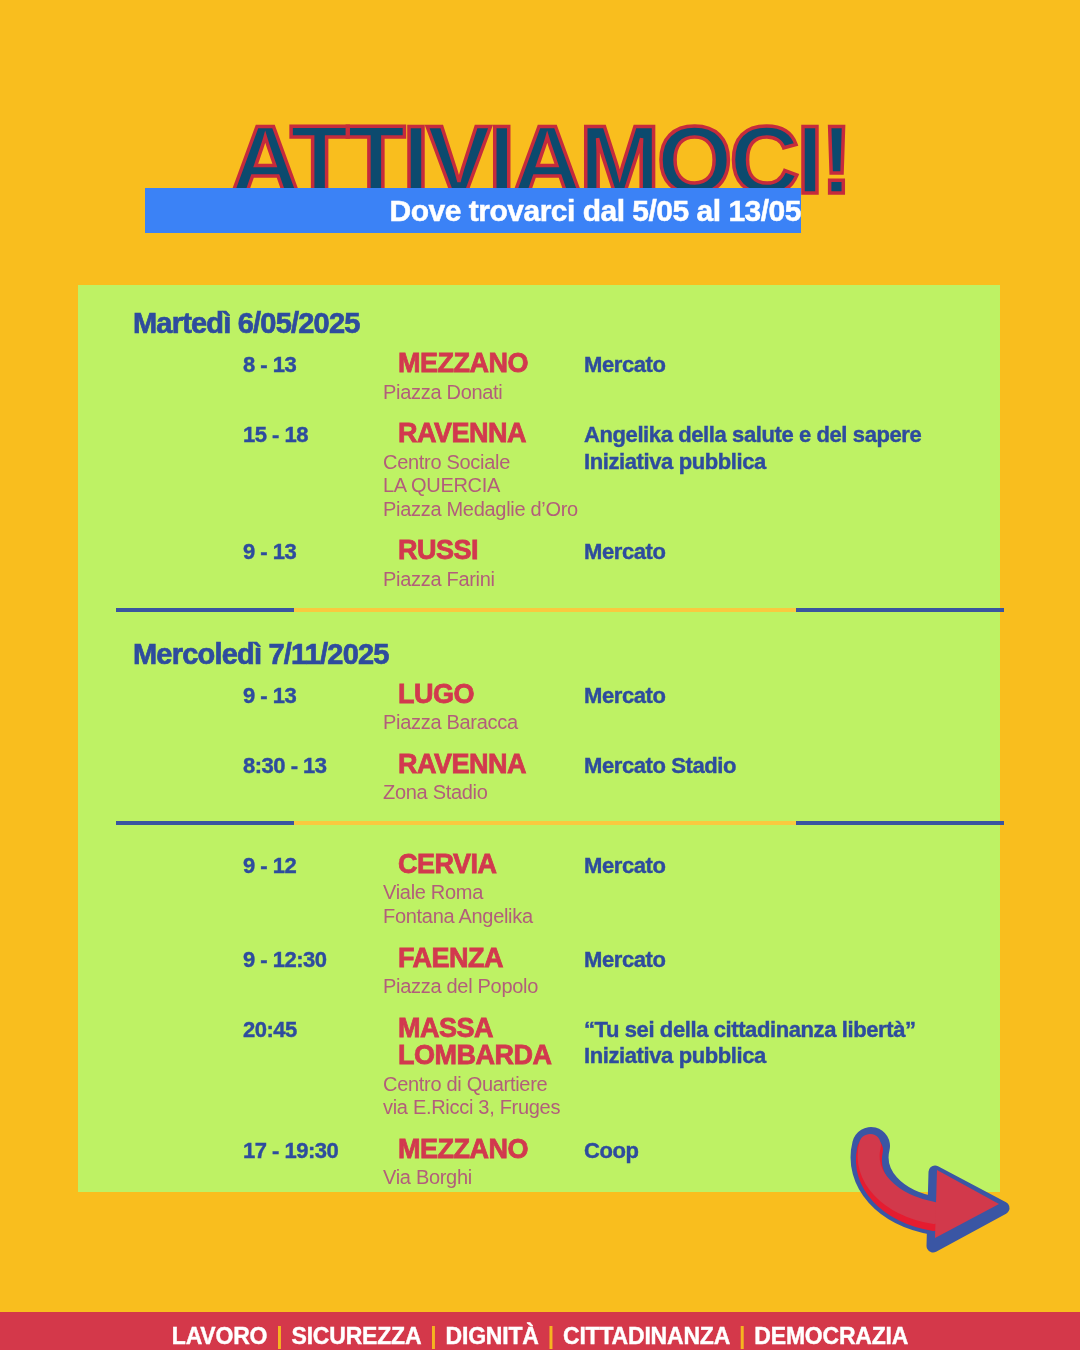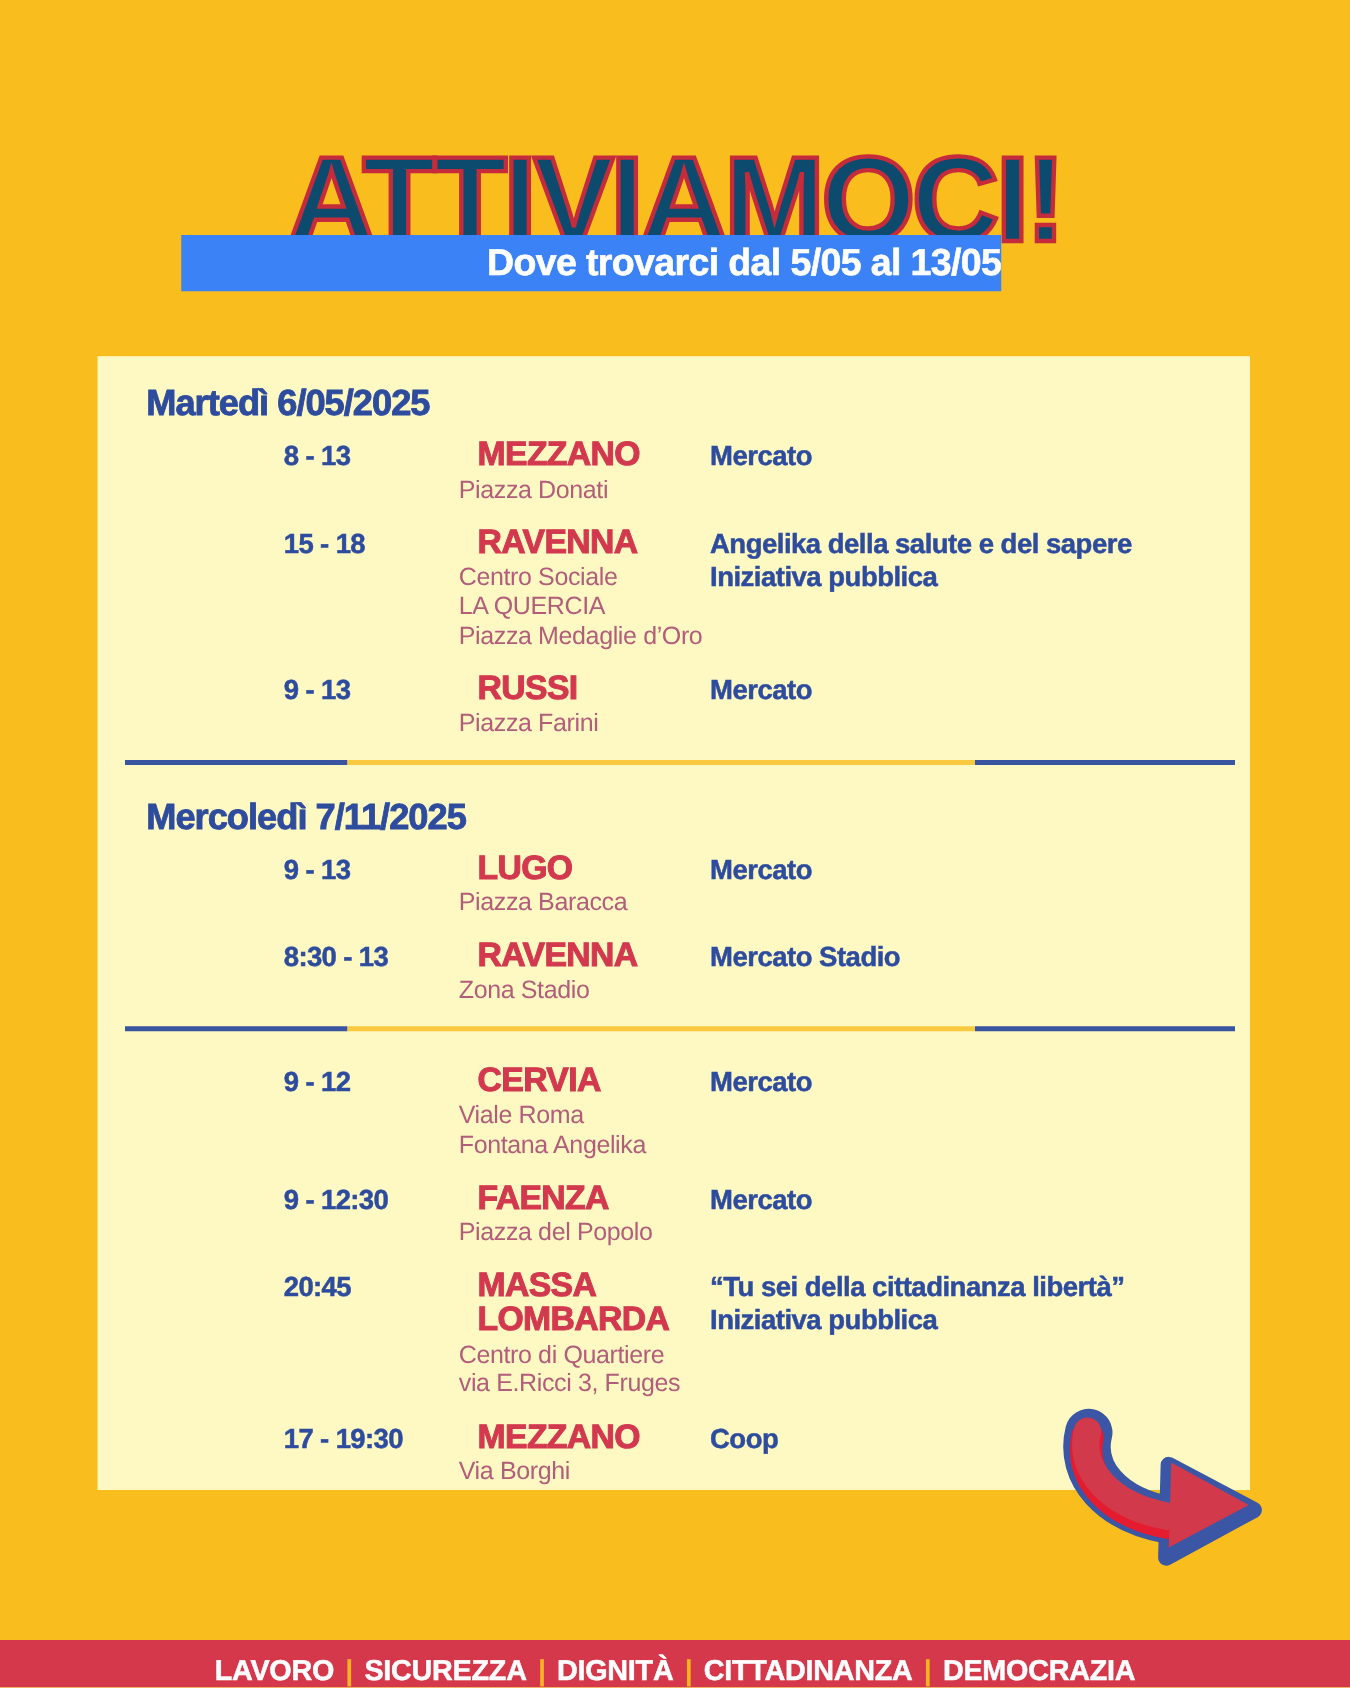--- a/index.html
+++ b/index.html
@@ -24,23 +24,24 @@
     background:#3b82f6;
     display:flex;align-items:center;justify-content:flex-end;
   }
   .banner-text{
     color:#FFFFFF;font-size:30px;font-weight:bold;letter-spacing:-0.5px;
     -webkit-text-stroke:0.5px #FFFFFF;
   }
   
   .card{
     position:absolute;left:78px;top:285px;width:922px;height:907px;
-    background:#fef9c3;
+    background:#bef264;
     box-sizing:border-box;
     padding-top:22px;
+    padding-left:16px;
   }
   .day-heading{
     margin:0 0 10px 39px;
     font-size:29px;font-weight:bold;letter-spacing:-0.8px;
     color:#2E4C9E;
     -webkit-text-stroke:0.7px #2E4C9E;
   }
   .events{margin-left:149px;margin-right:20px;}
   .event{
     display:grid;

